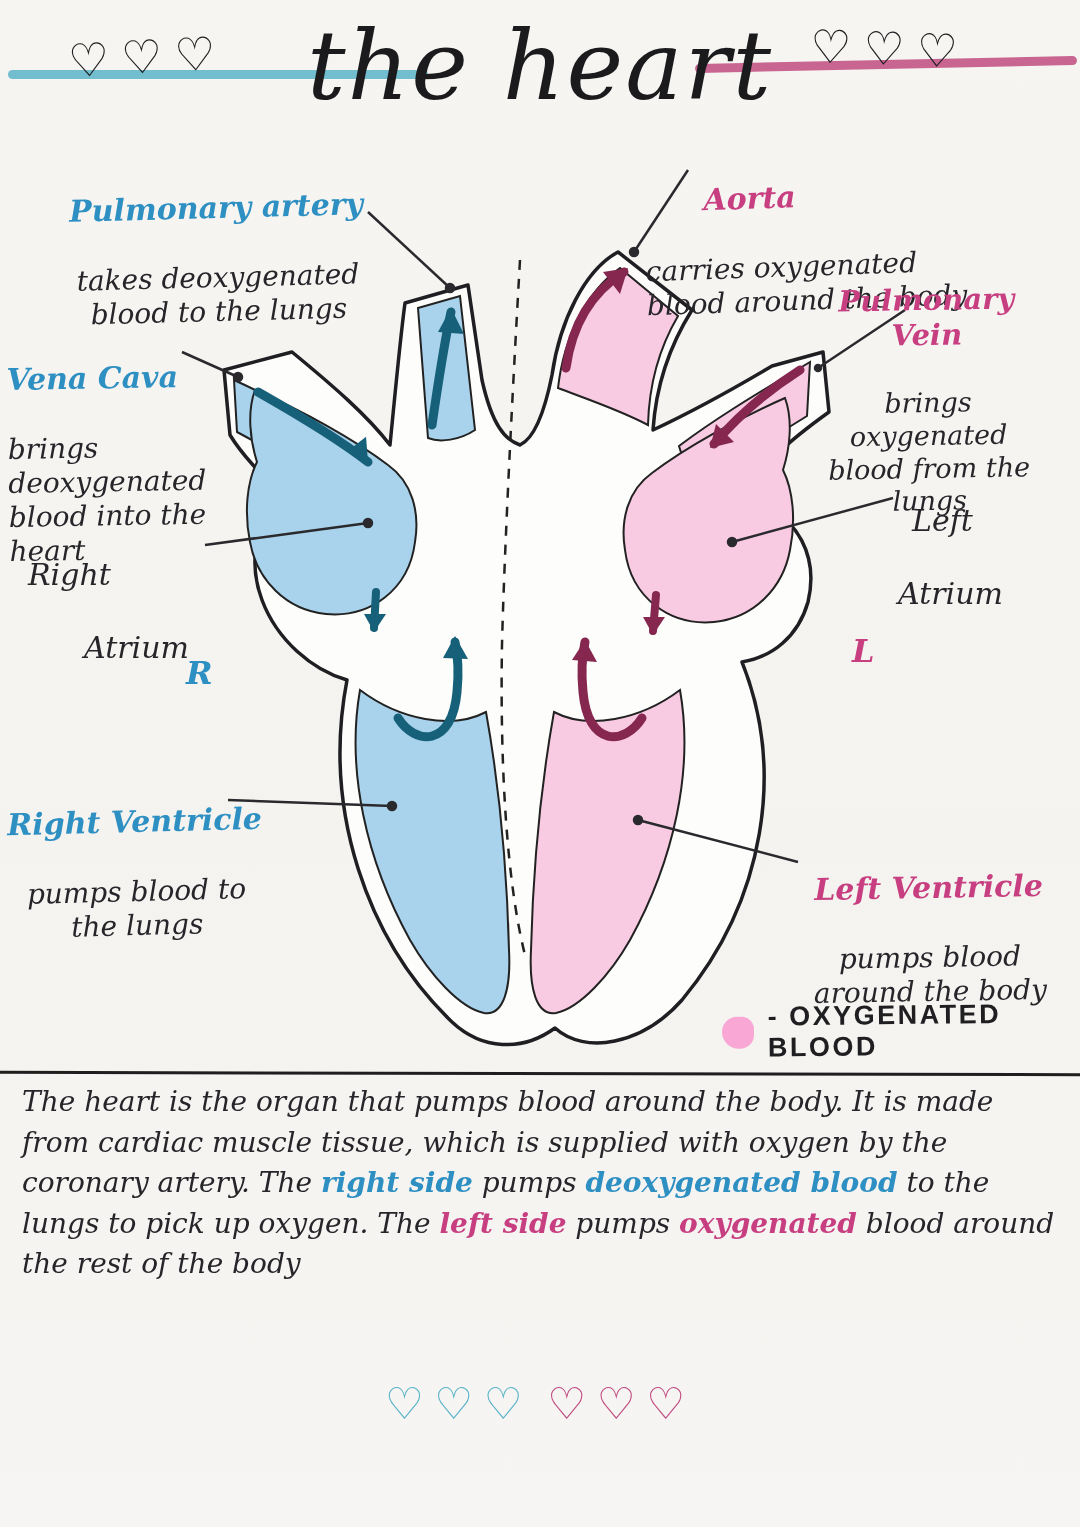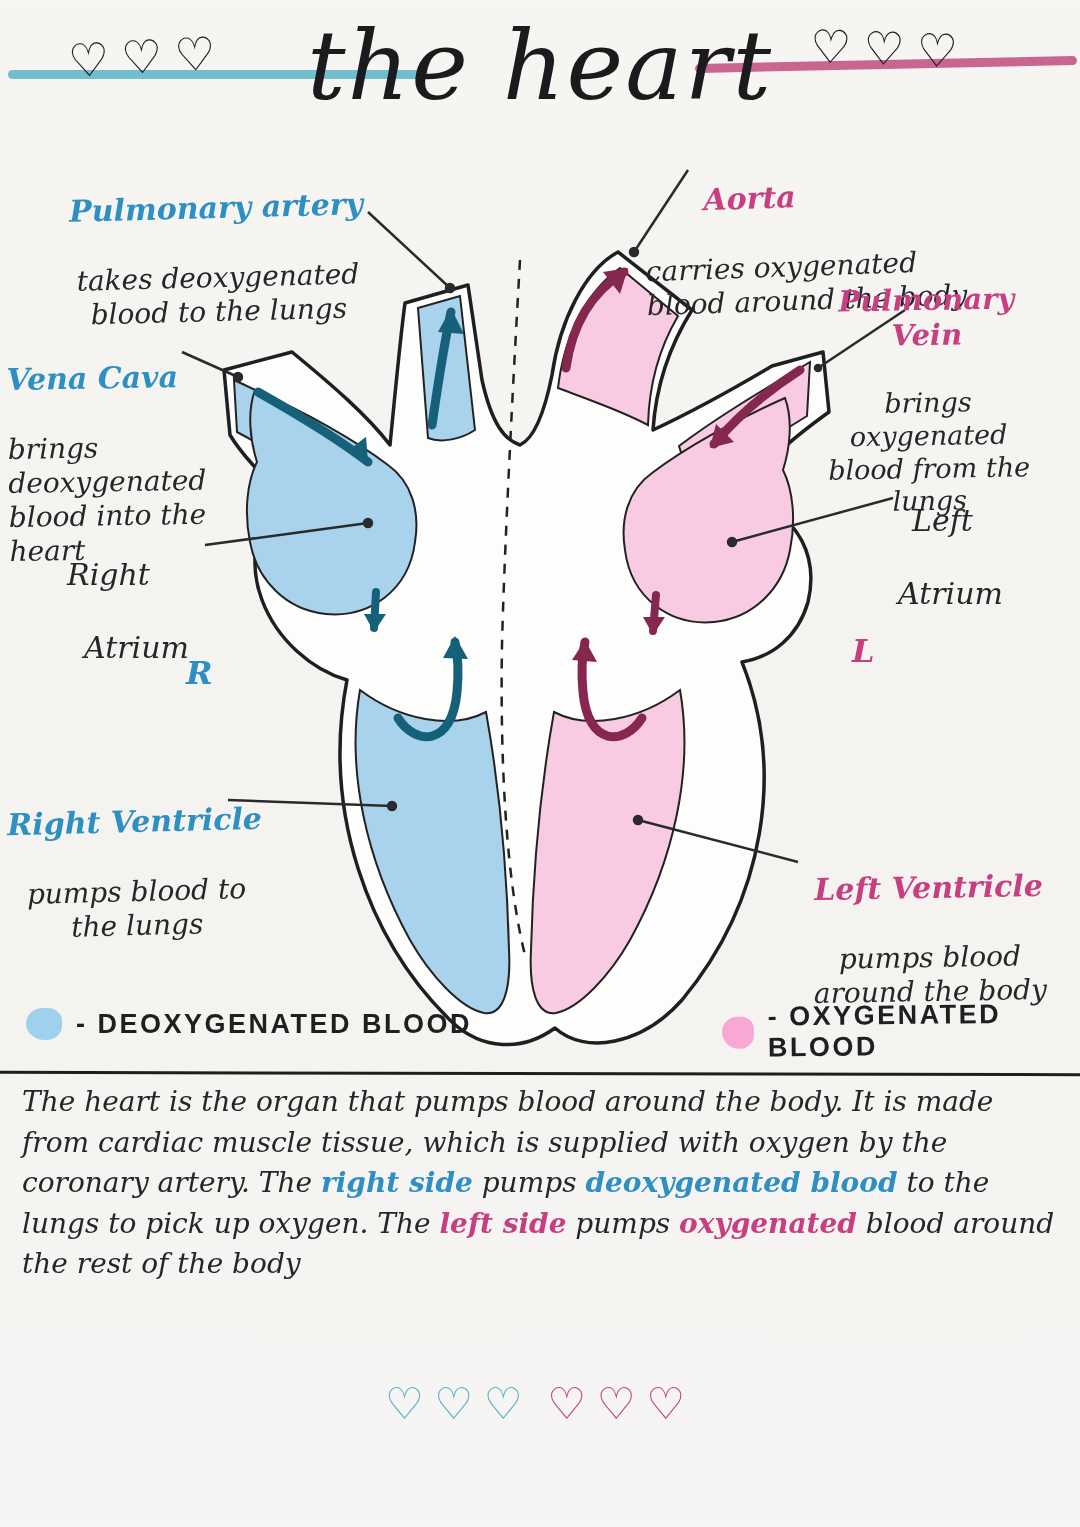--- a/index.html
+++ b/index.html
@@ -45,21 +45,21 @@
   .c-blue{color:var(--blue);}
   .c-pink{color:var(--pink);}
   .lbl-pa{left:45px;top:156px;width:345px;text-align:center;font-size:28px;transform:rotate(-1.5deg);}
   .lbl-pa .t{font-size:30px;}
   .lbl-aorta{left:645px;top:143px;width:420px;font-size:28px;transform:rotate(-2deg);}
   .lbl-aorta .t{font-size:30px;padding-left:60px;}
   .lbl-pv{left:798px;top:250px;width:260px;text-align:center;font-size:27px;transform:rotate(-1deg);}
   .lbl-pv .t{font-size:29px;}
   .lbl-vc{left:8px;top:326px;width:235px;font-size:28px;transform:rotate(-1deg);}
   .lbl-vc .t{font-size:30px;}
-  .lbl-ra{left:28px;top:520px;font-size:30px;text-align:center;}
+  .lbl-ra{left:28px;top:520px;font-size:30px;}
   .lbl-la{left:898px;top:466px;font-size:30px;}
   .atr-l2{padding-left:56px;}
   .la-l1{padding-left:14px;}
   .lbl-r{left:186px;top:654px;font-size:32px;font-weight:bold;}
   .lbl-l{left:852px;top:632px;font-size:32px;font-weight:bold;}
   .lbl-rv{left:6px;top:770px;width:260px;text-align:center;font-size:28px;transform:rotate(-1.5deg);}
   .lbl-rv .t{font-size:30px;}
   .lbl-lv{left:782px;top:836px;width:295px;text-align:center;font-size:28px;transform:rotate(-1deg);}
   .lbl-lv .t{font-size:30px;}
   
@@ -241,24 +241,20 @@
     <div>pumps blood to
 the lungs</div>
   </div>
 
   <div class="lbl lbl-lv hand">
     <div class="t c-pink">Left Ventricle</div>
     <div>pumps blood
 around the body</div>
   </div>
 
-  <div class="legend deoxy">
-    <div class="swatch blue"></div>
-    <div>- DEOXYGENATED BLOOD</div>
-  </div>
   <div class="legend oxy">
     <div class="swatch pink"></div>
     <div>- OXYGENATED BLOOD</div>
   </div>
 
   <div class="divider"></div>
 
   <div class="body-text">
     <span data-color="ink">The heart is the organ that pumps blood around the body. It is made from cardiac muscle tissue, which is supplied with oxygen by the coronary artery. The </span><span data-color="blue">right side</span><span data-color="ink"> pumps </span><span data-color="blue">deoxygenated blood</span><span data-color="ink"> to the lungs to pick up oxygen. The </span><span data-color="pink">left side</span><span data-color="ink"> pumps </span><span data-color="pink">oxygenated</span><span data-color="ink"> blood around the rest of the body</span>
   </div>

